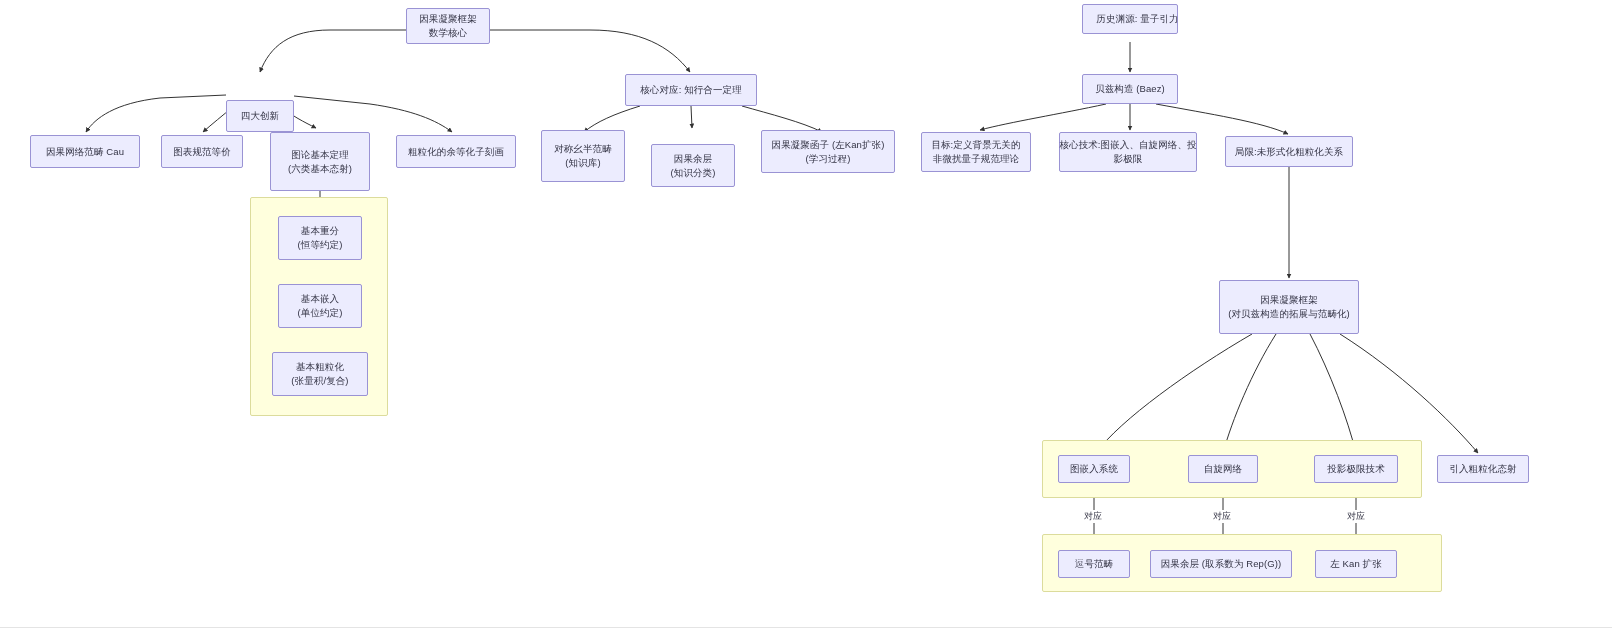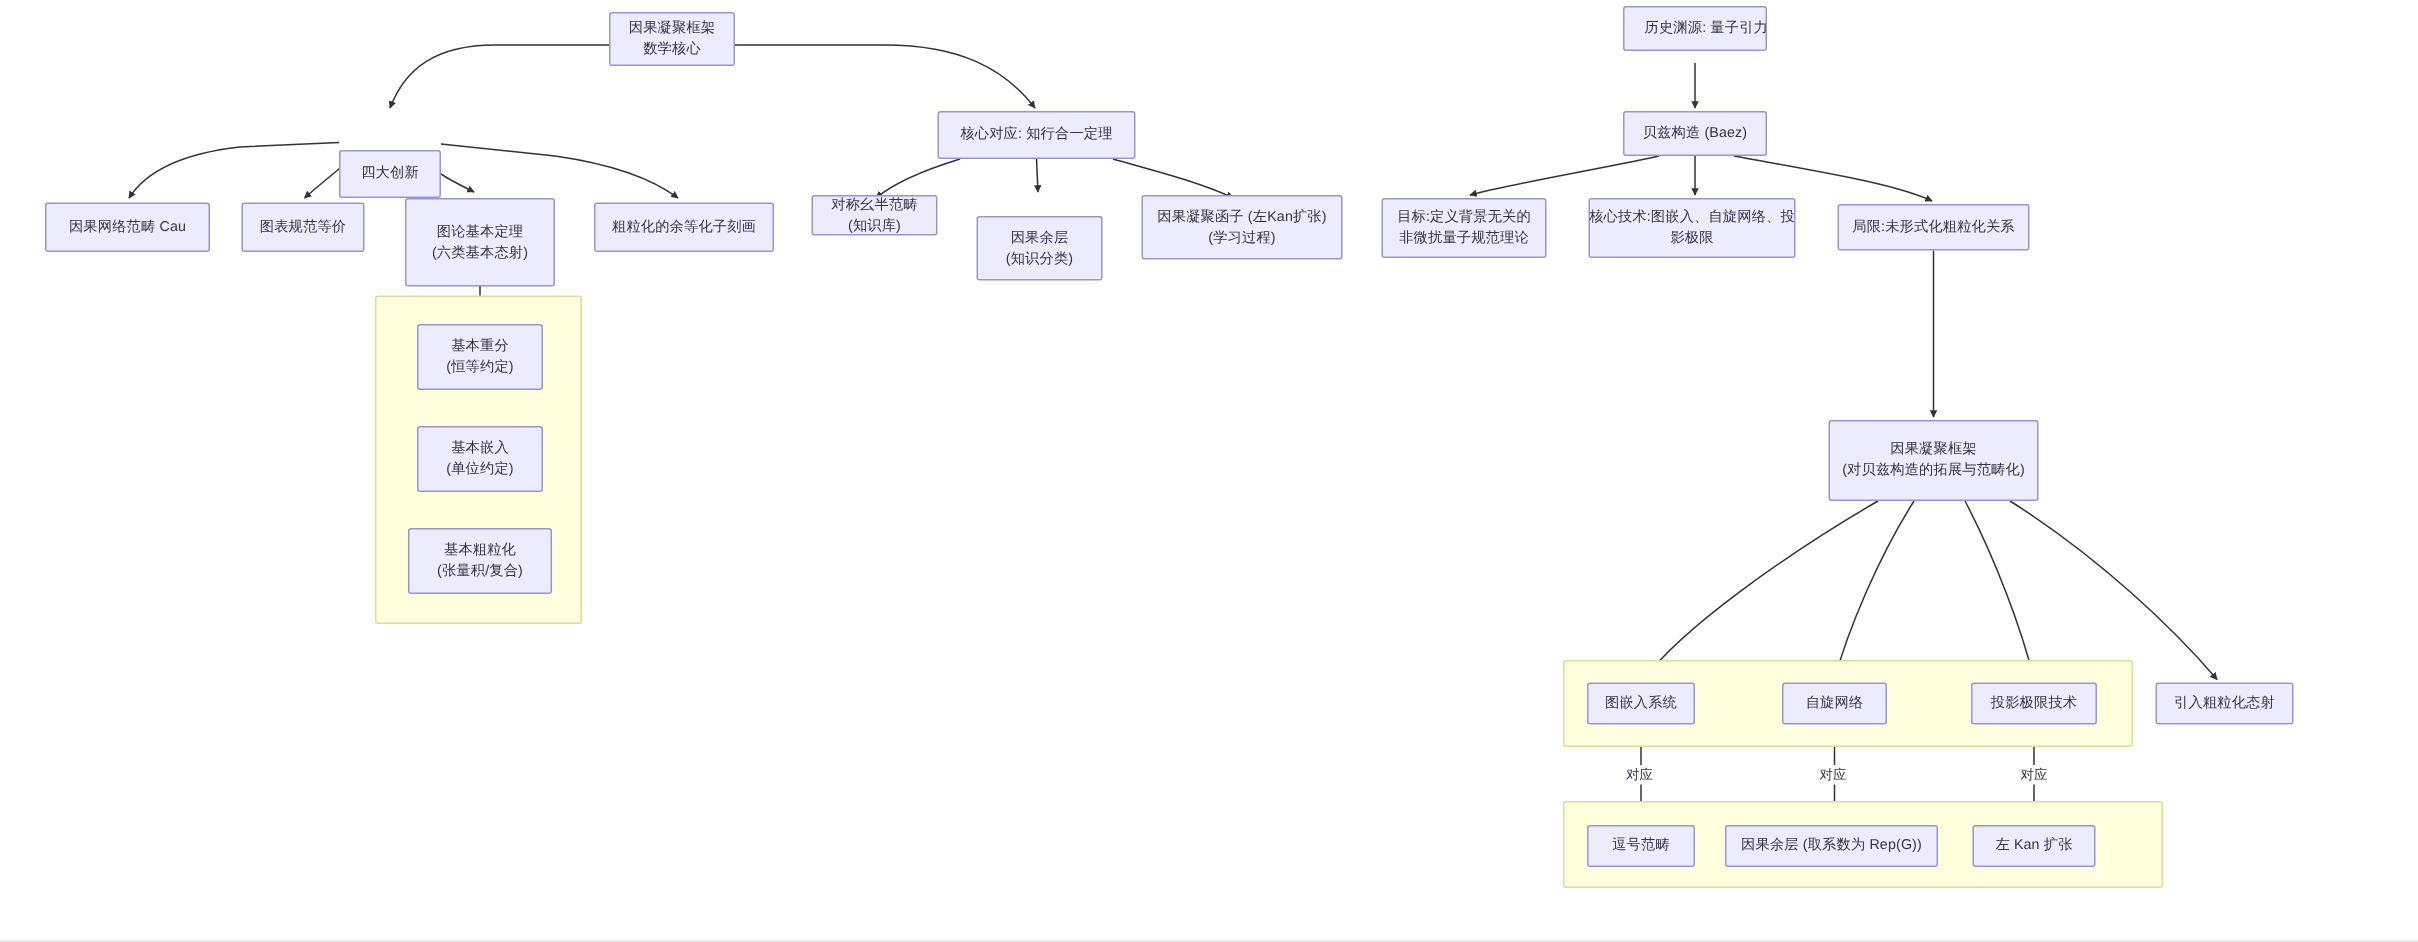--- a/index.html
+++ b/index.html
@@ -129,21 +129,21 @@
       <div class="node" style="left: 161px; top: 135px; width: 82px; height: 33px;">
         <span class="ln">图表规范等价</span>
       </div>
       <div class="node" style="left: 270px; top: 132px; width: 100px; height: 59px;">
         <span class="ln">图论基本定理</span>
         <span class="ln">(六类基本态射)</span>
       </div>
       <div class="node" style="left: 396px; top: 135px; width: 120px; height: 33px;">
         <span class="ln">粗粒化的余等化子刻画</span>
       </div>
-      <div class="node" style="left: 541px; top: 130px; width: 84px; height: 27px;">
+      <div class="node" style="left: 541px; top: 130px; width: 84px; height: 52px;">
         <span class="ln">对称幺半范畴</span>
         <span class="ln">(知识库)</span>
       </div>
       <div class="node" style="left: 651px; top: 144px; width: 84px; height: 43px;">
         <span class="ln">因果余层</span>
         <span class="ln">(知识分类)</span>
       </div>
       <div class="node" style="left: 761px; top: 130px; width: 134px; height: 43px;">
         <span class="ln">因果凝聚函子 (左Kan扩张)</span>
         <span class="ln">(学习过程)</span>

